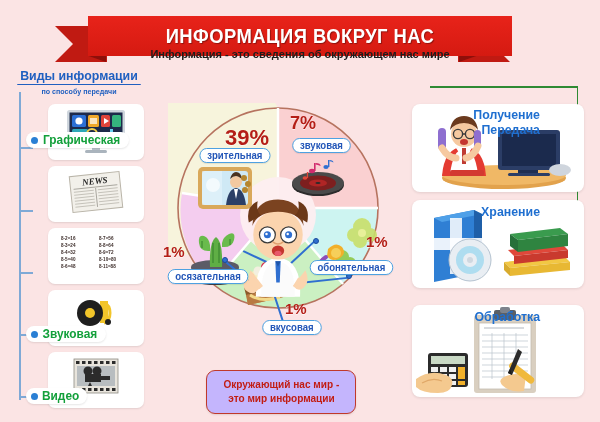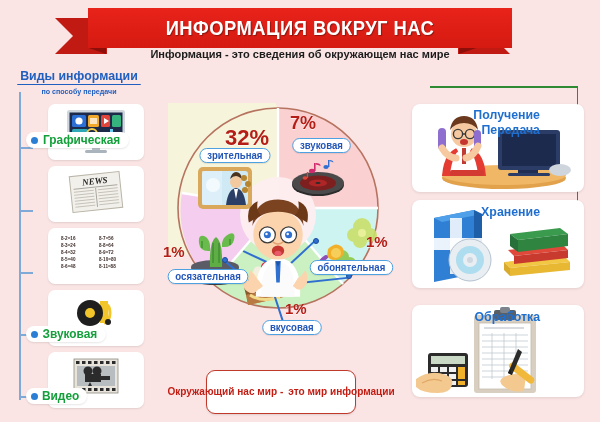--- a/index.html
+++ b/index.html
@@ -6,21 +6,21 @@
   html, body { width: 600px; height: 422px; }
   body {
     font-family: "Liberation Sans", sans-serif;
     background: #fbe4e4;
     position: relative;
     overflow: hidden;
   }
   .stage { position: absolute; inset: 0; }
 
   
-  .ribbon-wrap { position: absolute; left: 0; top: 0; width: 565px; height: 60px; }
+  .ribbon-wrap { position: absolute; left: 0; top: 8px; width: 565px; height: 60px; }
   .ribbon-tail {
     position: absolute; top: 18px; width: 52px; height: 36px;
     background: #c01a12;
   }
   .ribbon-tail.left { left: 55px; clip-path: polygon(0 0, 100% 0, 100% 100%, 0 100%, 18px 50%); }
   .ribbon-tail.right { right: 55px; clip-path: polygon(0 0, 100% 0, calc(100% - 18px) 50%, 100% 100%, 0 100%); }
   .ribbon-fold {
     position: absolute; top: 40px; width: 18px; height: 14px; background: #8e0f0a;
   }
   .ribbon-fold.l { left: 88px; clip-path: polygon(0 0, 100% 0, 100% 100%, 0 55%); }
@@ -156,22 +156,22 @@
   .sense-icon { position: absolute; }
   .ray { position: absolute; background: #2f6fd0; height: 2px; transform-origin: 0 50%; border-radius: 1px; }
   .ray-node {
     position: absolute; width: 6px; height: 6px; border-radius: 50%;
     background: #2f6fd0; border: 1px solid #1b4c9c;
   }
 
   
   .bottom-caption {
     position: absolute; left: 206px; top: 370px; width: 150px; height: 44px;
-    background: #ffffff; border: 1.5px solid #c0392b; border-radius: 9px;
-    display: flex; flex-direction: row; align-items: center; justify-content: center;
+    background: #c4b5fd; border: 1.5px solid #c0392b; border-radius: 9px;
+    display: flex; flex-direction: column; align-items: center; justify-content: center;
     box-shadow: 0 1px 2px rgba(0,0,0,.10);
   }
   .bottom-caption .l {
     font-size: 10.5px; font-weight: bold; color: #c21d13; line-height: 1.3;
     transform: scaleX(.96); white-space: nowrap;
   }
 
   
   .mini { position: relative; }
 </style>
@@ -611,21 +611,21 @@
       <circle cx="54" cy="55" r="1.4" fill="#fff"></circle>
       <path d="M37 64 q6 5 12 0" fill="none" stroke="#e0a070" stroke-width="1.6"></path>
       <ellipse cx="43" cy="74" rx="7" ry="6" fill="#c4362f"></ellipse>
       <ellipse cx="43" cy="77" rx="4" ry="3" fill="#e8596a"></ellipse>
       <path d="M12 96 q-6 12 2 20 q6 5 12 -2" fill="#fbd4ae"></path>
       <path d="M8 104 q-8 10 0 16 q8 6 14 -4 q-8 2 -14 -12 Z" fill="#fbd4ae"></path>
       <path d="M74 96 q6 12 -2 20 q-6 5 -12 -2" fill="#fbd4ae"></path>
       <path d="M60 114 q12 4 16 -4 q-6 0 -10 -6 Z" fill="#fbd4ae"></path>
     </svg>
 
-    <span class="pct" style="left:57px;top:22px;font-size:22px">32%</span>
+    <span class="pct" style="left:57px;top:22px;font-size:22px">39%</span>
     <span class="pct" style="left:122px;top:10px;font-size:18px">7%</span>
     <span class="pct" style="left:198px;top:130px;font-size:15px">1%</span>
     <span class="pct" style="left:117px;top:197px;font-size:15px">1%</span>
     <span class="pct" style="left:-5px;top:140px;font-size:15px">1%</span>
 
     <span class="chip" style="left:30px;top:45px">зрительная</span>
     <span class="chip" style="left:123px;top:35px">звуковая</span>
     <span class="chip" style="left:140px;top:157px">обонятельная</span>
     <span class="chip" style="left:93px;top:217px">вкусовая</span>
     <span class="chip" style="left:-2px;top:166px">осязательная</span>

